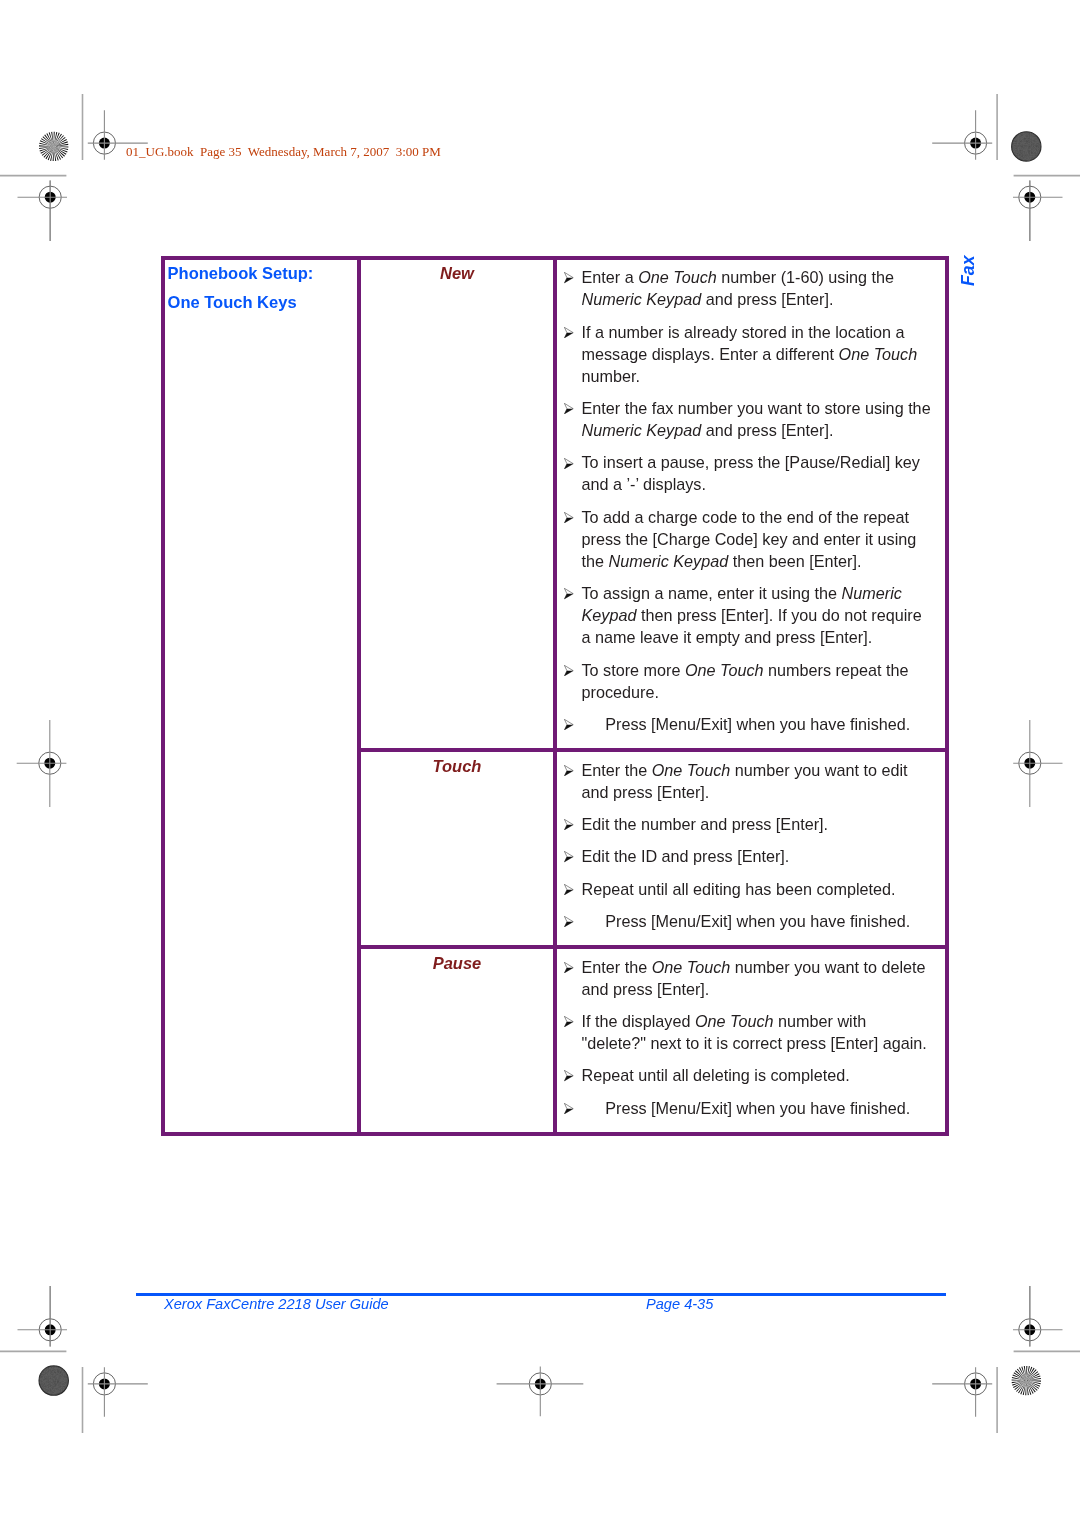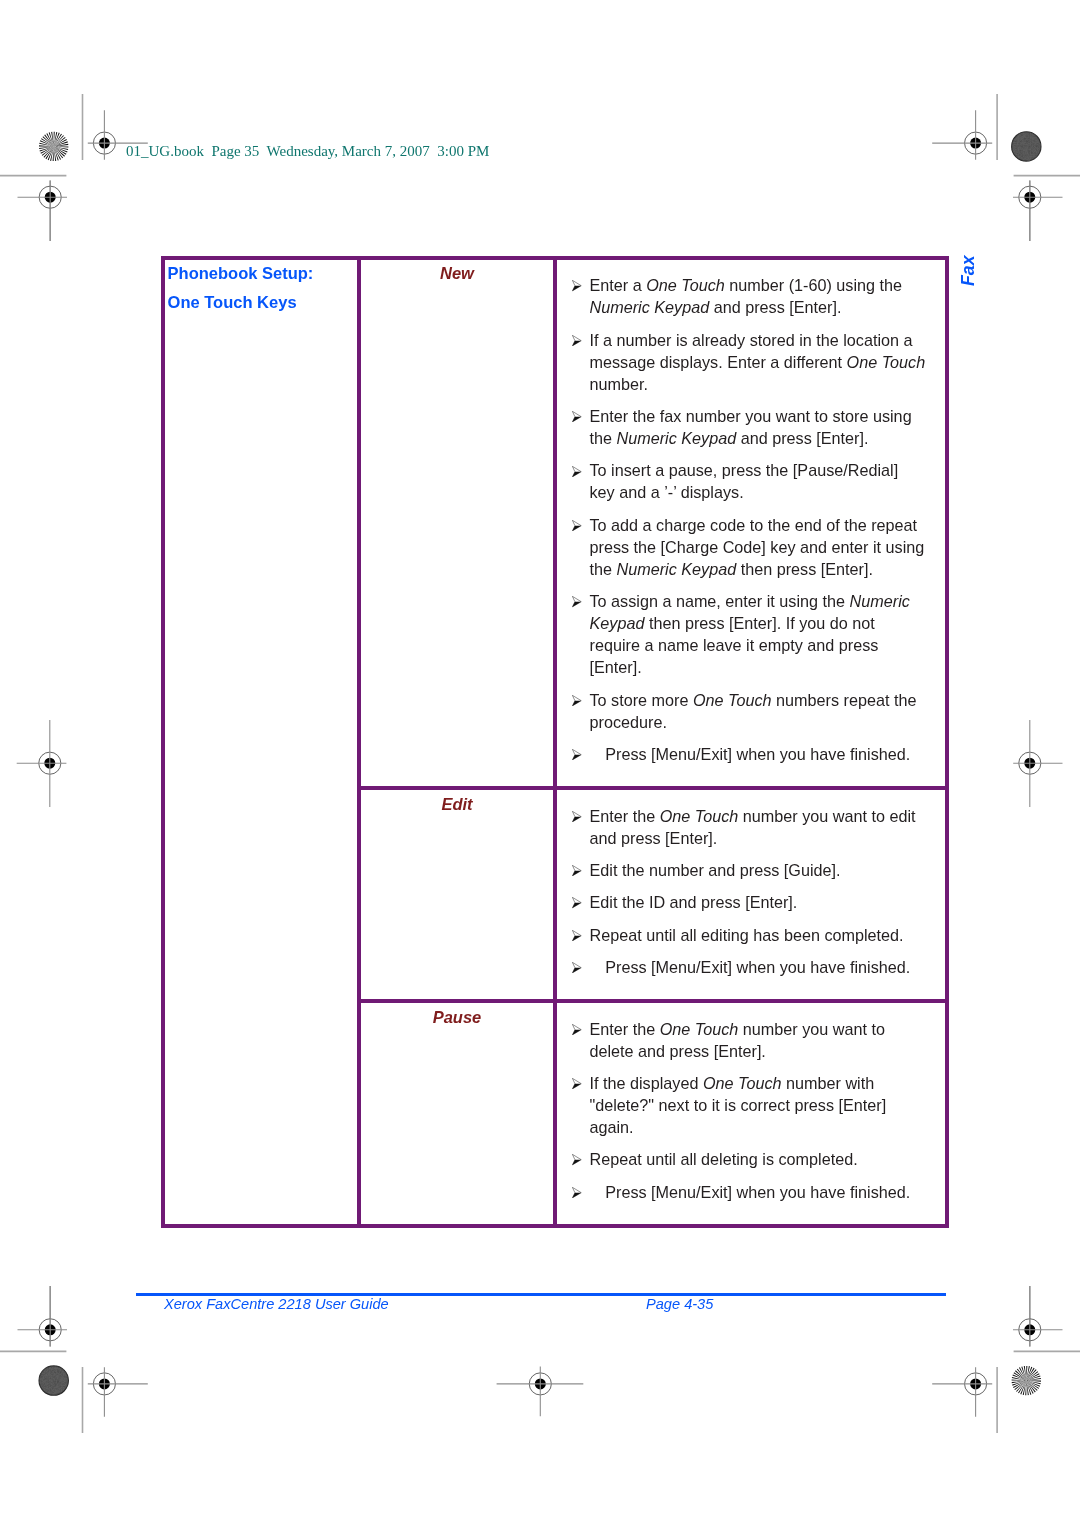--- a/index.html
+++ b/index.html
@@ -2,34 +2,34 @@
 <html><head>
 <meta charset="utf-8">
 <title>Xerox FaxCentre 2218 User Guide - Page 4-35</title>
 <style>
   html,body{margin:0;padding:0;background:#ffffff;}
   body{width:1080px;height:1527px;position:relative;overflow:hidden;
        font-family:"Liberation Sans",sans-serif;color:#231f20;}
   .page{position:absolute;left:0;top:0;width:1080px;height:1527px;background:#fff;}
   svg.marks{position:absolute;left:0;top:0;width:1080px;height:1527px;}
   .hdrtext{position:absolute;left:126px;top:143.5px;transform:translateZ(0);font-family:"Liberation Serif",serif;
-           font-size:15px;line-height:15px;color:#0f766e;white-space:pre;}
+           font-size:13px;line-height:15px;color:#c2410c;white-space:pre;}
   table.tbl{position:absolute;left:161px;top:256px;width:785px;border-collapse:collapse;
             transform:translateZ(0);
             table-layout:fixed;}
   table.tbl td{border:4px solid #701a75;vertical-align:top;padding:0;}
   td.c1{width:196px;}
   td.c2{width:196px;}
   td.c3{width:392px;}
   .feat{color:#0656fa;font-weight:bold;font-size:16.5px;line-height:29.8px;
         padding-left:2.6px;}
   .featwrap{margin-top:-1.5px;}
   .opt{color:#7f1d1d;font-weight:bold;font-style:italic;font-size:16.5px;
        text-align:center;line-height:22px;padding-top:2.3px;}
-  ul.bl{list-style:none;margin:12px;padding:2.3px 7px 9.2px 0;}
+  ul.bl{list-style:none;margin:4px;padding:2.3px 7px 9.2px 0;}
   ul.bl li{position:relative;padding-left:20.5px;margin:0 0 10.4px 0;font-size:16.2px;
            line-height:22.0px;color:#231f20;}
   ul.bl li:last-child{margin-bottom:0;text-align:center;}
   .bu{position:absolute;left:3.1px;top:6.1px;width:9.6px;height:11.2px;display:block;}
   .bu svg{display:block;width:9.6px;height:11.2px;}
   .sidetab{position:absolute;left:959.5px;top:286.3px;color:#0656fa;font-weight:bold;
            font-style:italic;font-size:17.8px;line-height:17.8px;white-space:nowrap;
            transform:rotate(-90deg) translateZ(0);transform-origin:0 0;}
   .ftline{position:absolute;left:135.6px;top:1292.6px;width:810px;height:3.2px;background:#0656fa;}
   .ftl{position:absolute;left:134px;top:1296.3px;transform:translateZ(0);color:#0656fa;
@@ -184,21 +184,21 @@
                   <svg viewBox="0 0 9.15 10.8" xmlns="http://www.w3.org/2000/svg">
                     <path d="M0.3 0.3L8.85 5.5L0.3 10.5L2.75 5.5Z" fill="#fff" stroke="#111" stroke-width="0.45"></path>
                     <path d="M2.75 5.5L8.85 5.5L0.3 10.5Z" fill="#111"></path>
                   </svg>
                 </span><span><span>To insert a pause, press the [Pause/Redial] key and a ’-’ displays.</span></span></li>
               <li><span class="bu">
                   <svg viewBox="0 0 9.15 10.8" xmlns="http://www.w3.org/2000/svg">
                     <path d="M0.3 0.3L8.85 5.5L0.3 10.5L2.75 5.5Z" fill="#fff" stroke="#111" stroke-width="0.45"></path>
                     <path d="M2.75 5.5L8.85 5.5L0.3 10.5Z" fill="#111"></path>
                   </svg>
-                </span><span><span>To add a charge code to the end of the repeat press the [Charge Code] key and enter it using the </span><span style="font-style: italic;">Numeric Keypad</span><span> then press [Enter].</span></span></li>
+                </span><span><span>To add a charge code to the end of the repeat press the [Charge Code] key and enter it using the </span><span style="font-style: italic;">Numeric Keypad</span><span> then been [Enter].</span></span></li>
               <li><span class="bu">
                   <svg viewBox="0 0 9.15 10.8" xmlns="http://www.w3.org/2000/svg">
                     <path d="M0.3 0.3L8.85 5.5L0.3 10.5L2.75 5.5Z" fill="#fff" stroke="#111" stroke-width="0.45"></path>
                     <path d="M2.75 5.5L8.85 5.5L0.3 10.5Z" fill="#111"></path>
                   </svg>
                 </span><span><span>To assign a name, enter it using the </span><span style="font-style: italic;">Numeric Keypad</span><span> then press [Enter]. If you do not require a name leave it empty and press [Enter].</span></span></li>
               <li><span class="bu">
                   <svg viewBox="0 0 9.15 10.8" xmlns="http://www.w3.org/2000/svg">
                     <path d="M0.3 0.3L8.85 5.5L0.3 10.5L2.75 5.5Z" fill="#fff" stroke="#111" stroke-width="0.45"></path>
                     <path d="M2.75 5.5L8.85 5.5L0.3 10.5Z" fill="#111"></path>
@@ -208,36 +208,36 @@
                   <svg viewBox="0 0 9.15 10.8" xmlns="http://www.w3.org/2000/svg">
                     <path d="M0.3 0.3L8.85 5.5L0.3 10.5L2.75 5.5Z" fill="#fff" stroke="#111" stroke-width="0.45"></path>
                     <path d="M2.75 5.5L8.85 5.5L0.3 10.5Z" fill="#111"></path>
                   </svg>
                 </span><span><span>Press [Menu/Exit] when you have finished.</span></span></li>
             </ul>
           </td>
         </tr>
         <tr>
           <td class="c2">
-            <div class="opt">Edit</div>
+            <div class="opt">Touch</div>
           </td>
           <td class="c3">
             <ul class="bl">
               <li><span class="bu">
                   <svg viewBox="0 0 9.15 10.8" xmlns="http://www.w3.org/2000/svg">
                     <path d="M0.3 0.3L8.85 5.5L0.3 10.5L2.75 5.5Z" fill="#fff" stroke="#111" stroke-width="0.45"></path>
                     <path d="M2.75 5.5L8.85 5.5L0.3 10.5Z" fill="#111"></path>
                   </svg>
                 </span><span><span>Enter the </span><span style="font-style: italic;">One Touch</span><span> number you want to edit and press [Enter].</span></span></li>
               <li><span class="bu">
                   <svg viewBox="0 0 9.15 10.8" xmlns="http://www.w3.org/2000/svg">
                     <path d="M0.3 0.3L8.85 5.5L0.3 10.5L2.75 5.5Z" fill="#fff" stroke="#111" stroke-width="0.45"></path>
                     <path d="M2.75 5.5L8.85 5.5L0.3 10.5Z" fill="#111"></path>
                   </svg>
-                </span><span><span>Edit the number and press [Guide].</span></span></li>
+                </span><span><span>Edit the number and press [Enter].</span></span></li>
               <li><span class="bu">
                   <svg viewBox="0 0 9.15 10.8" xmlns="http://www.w3.org/2000/svg">
                     <path d="M0.3 0.3L8.85 5.5L0.3 10.5L2.75 5.5Z" fill="#fff" stroke="#111" stroke-width="0.45"></path>
                     <path d="M2.75 5.5L8.85 5.5L0.3 10.5Z" fill="#111"></path>
                   </svg>
                 </span><span><span>Edit the ID and press [Enter].</span></span></li>
               <li><span class="bu">
                   <svg viewBox="0 0 9.15 10.8" xmlns="http://www.w3.org/2000/svg">
                     <path d="M0.3 0.3L8.85 5.5L0.3 10.5L2.75 5.5Z" fill="#fff" stroke="#111" stroke-width="0.45"></path>
                     <path d="M2.75 5.5L8.85 5.5L0.3 10.5Z" fill="#111"></path>

